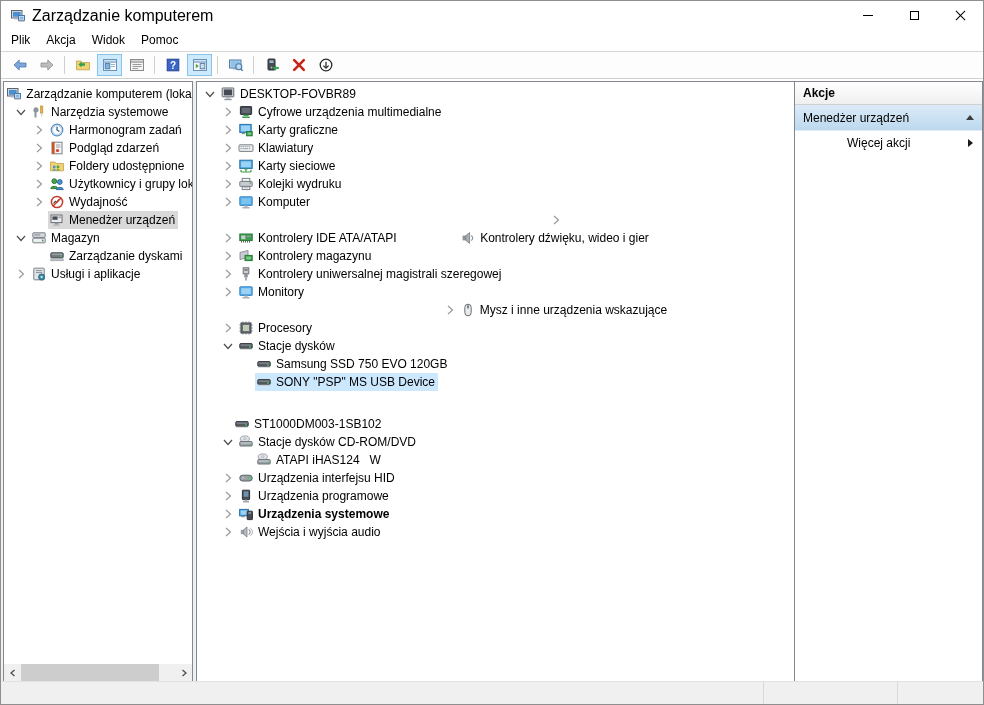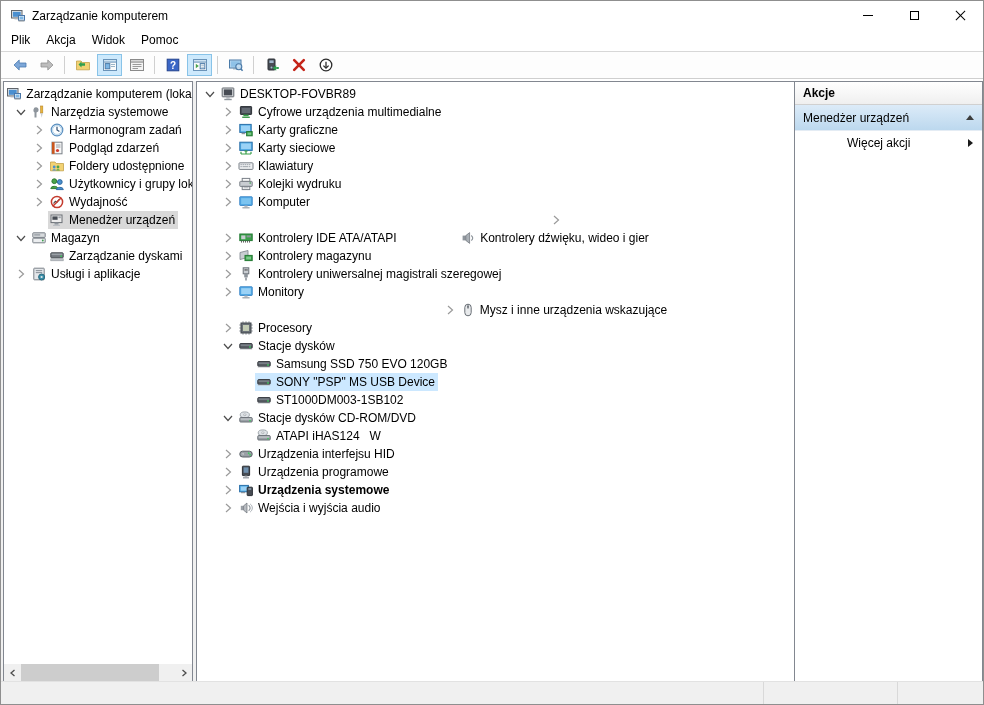--- a/index.html
+++ b/index.html
@@ -1,21 +1,21 @@
 <!DOCTYPE html>
 <html style="--sel-active: #cce8ff; --sel-inactive: #d9d9d9; --bar-top: #dcebf8; --bar-bottom: #bcd8ee;"><head>
 <meta charset="utf-8">
 <style>
   html,body{margin:0;padding:0;background:#e8e8e8;}
   .window{position:relative;width:984px;height:705px;box-sizing:border-box;border:1px solid #8f8f8f;
     background:#fff;overflow:hidden;font-family:"Liberation Sans",sans-serif;font-size:12px;color:#000;}
   
   .titlebar{height:29px;display:flex;align-items:center;background:#fff;}
   .tb-appicon{width:16px;height:16px;margin:0 6px 0 9px;flex:0 0 16px;}
-  .tb-title{font-size:12px;}
+  .tb-title{font-size:16px;}
   .win-controls{margin-left:auto;display:flex;height:100%;}
   .wc{width:46px;display:flex;align-items:center;justify-content:center;background:transparent;border:0;padding:0;}
   .wc-min-glyph{display:block;width:10px;height:0;border-top:1px solid #000;}
   .wc-max-glyph{display:block;width:9px;height:9px;border:1px solid #000;box-sizing:border-box;}
   .wc-close-glyph{display:block;width:10px;height:10px;position:relative;}
   .wc-close-glyph::before,.wc-close-glyph::after{content:"";position:absolute;left:-1px;top:4.5px;width:13px;height:1px;background:#000;}
   .wc-close-glyph::before{transform:rotate(45deg);}
   .wc-close-glyph::after{transform:rotate(-45deg);}
   
   .menubar{height:21px;display:flex;align-items:center;background:#fff;padding-left:2px;}
@@ -337,40 +337,40 @@
               </svg></span><span class="hl"><span class="ticon"><svg width="16" height="16" viewBox="0 0 16 16" xmlns="http://www.w3.org/2000/svg">
                   <rect x="1.8" y="2.4" width="11.4" height="8" fill="#54aee8" stroke="#2a6fa8"></rect>
                   <rect x="3" y="3.6" width="9" height="5.6" fill="#9bd2f6"></rect>
                   <rect x="3.6" y="10.8" width="3.6" height="1.4" fill="#8e959c"></rect>
                   <rect x="8.6" y="9.6" width="5.6" height="4.2" fill="#3aa04a" stroke="#247a34"></rect>
                   <rect x="9.6" y="10.6" width="3.6" height="2.2" fill="#7cc88a"></rect>
                 </svg></span><span class="tlabel">Karty graficzne</span></span></div>
           <div class="trow" style="padding-left: 22px;"><span class="chev"><svg width="16" height="16" viewBox="0 0 16 16" xmlns="http://www.w3.org/2000/svg">
                 <path d="M6 4 L10.5 8 L6 12" fill="none" stroke="#9a9a9a" stroke-width="1.2"></path>
               </svg></span><span class="hl"><span class="ticon"><svg width="16" height="16" viewBox="0 0 16 16" xmlns="http://www.w3.org/2000/svg">
-                  <rect x="1.8" y="2.2" width="12.4" height="8.2" fill="#54aee8" stroke="#2a6fa8"></rect>
-                  <rect x="3.1" y="3.5" width="9.8" height="5.6" fill="#9bd2f6"></rect>
-                  <rect x="6.6" y="10.4" width="2.8" height="1.4" fill="#3aa04a"></rect>
-                  <path d="M3 14 L13 14 M3 14 L3 11.8 M13 14 L13 11.8 M8 11.8 L8 14" stroke="#3aa04a" stroke-width="1.2" fill="none"></path>
-                </svg></span><span class="tlabel">Karty sieciowe</span></span></div>
-          <div class="trow" style="padding-left: 22px;"><span class="chev"><svg width="16" height="16" viewBox="0 0 16 16" xmlns="http://www.w3.org/2000/svg">
-                <path d="M6 4 L10.5 8 L6 12" fill="none" stroke="#9a9a9a" stroke-width="1.2"></path>
-              </svg></span><span class="hl"><span class="ticon"><svg width="16" height="16" viewBox="0 0 16 16" xmlns="http://www.w3.org/2000/svg">
                   <rect x="1" y="4.8" width="14" height="6.6" rx="0.8" fill="#eef0f2" stroke="#7a8088"></rect>
                   <g fill="#aab0b6">
                     <rect x="2.4" y="6" width="1.5" height="1.2"></rect>
                     <rect x="4.5" y="6" width="1.5" height="1.2"></rect>
                     <rect x="6.6" y="6" width="1.5" height="1.2"></rect>
                     <rect x="8.7" y="6" width="1.5" height="1.2"></rect>
                     <rect x="10.8" y="6" width="1.5" height="1.2"></rect>
                     <rect x="2.4" y="8" width="1.5" height="1.2"></rect>
                     <rect x="4.5" y="8" width="5.7" height="1.2"></rect>
                     <rect x="10.8" y="8" width="1.5" height="1.2"></rect>
                   </g>
                 </svg></span><span class="tlabel">Klawiatury</span></span></div>
+          <div class="trow" style="padding-left: 22px;"><span class="chev"><svg width="16" height="16" viewBox="0 0 16 16" xmlns="http://www.w3.org/2000/svg">
+                <path d="M6 4 L10.5 8 L6 12" fill="none" stroke="#9a9a9a" stroke-width="1.2"></path>
+              </svg></span><span class="hl"><span class="ticon"><svg width="16" height="16" viewBox="0 0 16 16" xmlns="http://www.w3.org/2000/svg">
+                  <rect x="1.8" y="2.2" width="12.4" height="8.2" fill="#54aee8" stroke="#2a6fa8"></rect>
+                  <rect x="3.1" y="3.5" width="9.8" height="5.6" fill="#9bd2f6"></rect>
+                  <rect x="6.6" y="10.4" width="2.8" height="1.4" fill="#3aa04a"></rect>
+                  <path d="M3 14 L13 14 M3 14 L3 11.8 M13 14 L13 11.8 M8 11.8 L8 14" stroke="#3aa04a" stroke-width="1.2" fill="none"></path>
+                </svg></span><span class="tlabel">Karty sieciowe</span></span></div>
           <div class="trow" style="padding-left: 22px;"><span class="chev"><svg width="16" height="16" viewBox="0 0 16 16" xmlns="http://www.w3.org/2000/svg">
                 <path d="M6 4 L10.5 8 L6 12" fill="none" stroke="#9a9a9a" stroke-width="1.2"></path>
               </svg></span><span class="hl"><span class="ticon"><svg width="16" height="16" viewBox="0 0 16 16" xmlns="http://www.w3.org/2000/svg">
                   <rect x="4.2" y="2.4" width="7.6" height="3" fill="#fbfbfb" stroke="#7a8088"></rect>
                   <rect x="1.8" y="5.4" width="12.4" height="5" rx="0.6" fill="#c9cdd2" stroke="#7a8088"></rect>
                   <circle cx="12.2" cy="7" r="0.8" fill="#3aa04a"></circle>
                   <rect x="4.2" y="10.4" width="7.6" height="3.2" fill="#fbfbfb" stroke="#7a8088"></rect>
                   <line x1="5.5" y1="11.8" x2="10.5" y2="11.8" stroke="#aab0b6"></line>
                 </svg></span><span class="tlabel">Kolejki wydruku</span></span></div>
           <div class="trow" style="padding-left: 22px;"><span class="chev"><svg width="16" height="16" viewBox="0 0 16 16" xmlns="http://www.w3.org/2000/svg">
@@ -466,21 +466,21 @@
                   <rect x="2.6" y="6.4" width="10.8" height="1.5" fill="#7d838b"></rect>
                   <circle cx="12" cy="8.9" r="0.9" fill="#3ec95e"></circle>
                   <rect x="1.8" y="10.6" width="12.4" height="0.9" fill="#b9bdc2"></rect>
                 </svg></span><span class="tlabel">Samsung SSD 750 EVO 120GB</span></span></div>
           <div class="trow" style="padding-left: 40px;"><span class="chev"></span><span class="hl sel-active"><span class="ticon"><svg width="16" height="16" viewBox="0 0 16 16" xmlns="http://www.w3.org/2000/svg">
                   <rect x="1.8" y="5.6" width="12.4" height="4.8" rx="0.8" fill="#565b62" stroke="#33373c"></rect>
                   <rect x="2.6" y="6.4" width="10.8" height="1.5" fill="#7d838b"></rect>
                   <circle cx="12" cy="8.9" r="0.9" fill="#3ec95e"></circle>
                   <rect x="1.8" y="10.6" width="12.4" height="0.9" fill="#b9bdc2"></rect>
                 </svg></span><span class="tlabel">SONY "PSP" MS USB Device</span></span></div>
-          <div class="trow" style="padding-left: 40px;"><span class="chev"></span><span class="hl"><span class="ticon"><svg width="16" height="16" viewBox="0 0 16 16" xmlns="http://www.w3.org/2000/svg">
+          <div class="trow" style="padding-left: 18px; margin-top: 24px;"><span class="chev"></span><span class="hl"><span class="ticon"><svg width="16" height="16" viewBox="0 0 16 16" xmlns="http://www.w3.org/2000/svg">
                   <rect x="1.8" y="5.6" width="12.4" height="4.8" rx="0.8" fill="#565b62" stroke="#33373c"></rect>
                   <rect x="2.6" y="6.4" width="10.8" height="1.5" fill="#7d838b"></rect>
                   <circle cx="12" cy="8.9" r="0.9" fill="#3ec95e"></circle>
                   <rect x="1.8" y="10.6" width="12.4" height="0.9" fill="#b9bdc2"></rect>
                 </svg></span><span class="tlabel">ST1000DM003-1SB102</span></span></div>
           <div class="trow" style="padding-left: 22px;"><span class="chev"><svg width="16" height="16" viewBox="0 0 16 16" xmlns="http://www.w3.org/2000/svg">
                 <path d="M4 6 L8 10.5 L12 6" fill="none" stroke="#4d4d4d" stroke-width="1.2"></path>
               </svg></span><span class="hl"><span class="ticon"><svg width="16" height="16" viewBox="0 0 16 16" xmlns="http://www.w3.org/2000/svg">
                   <ellipse cx="6.8" cy="4.8" rx="4.6" ry="2.9" fill="#dfe3e7" stroke="#8e959c" stroke-width="0.8"></ellipse>
                   <ellipse cx="6.8" cy="4.8" rx="1.3" ry="0.85" fill="#fff" stroke="#8e959c" stroke-width="0.6"></ellipse>

